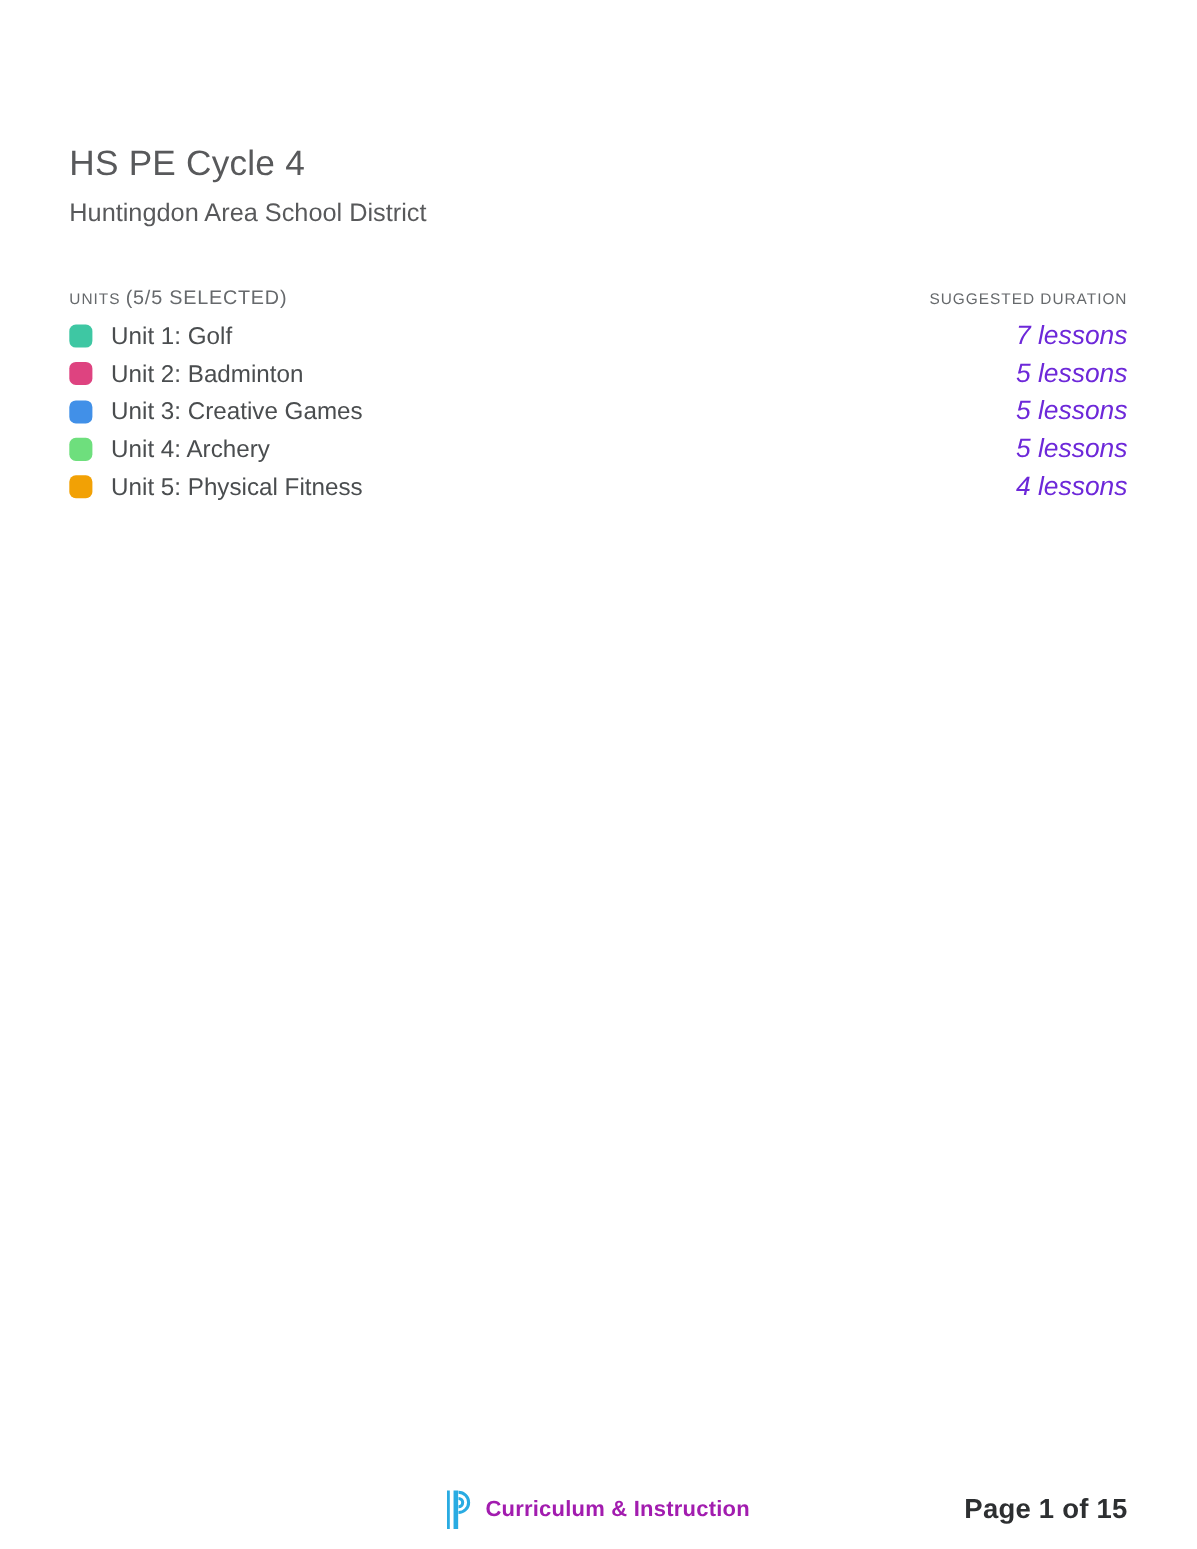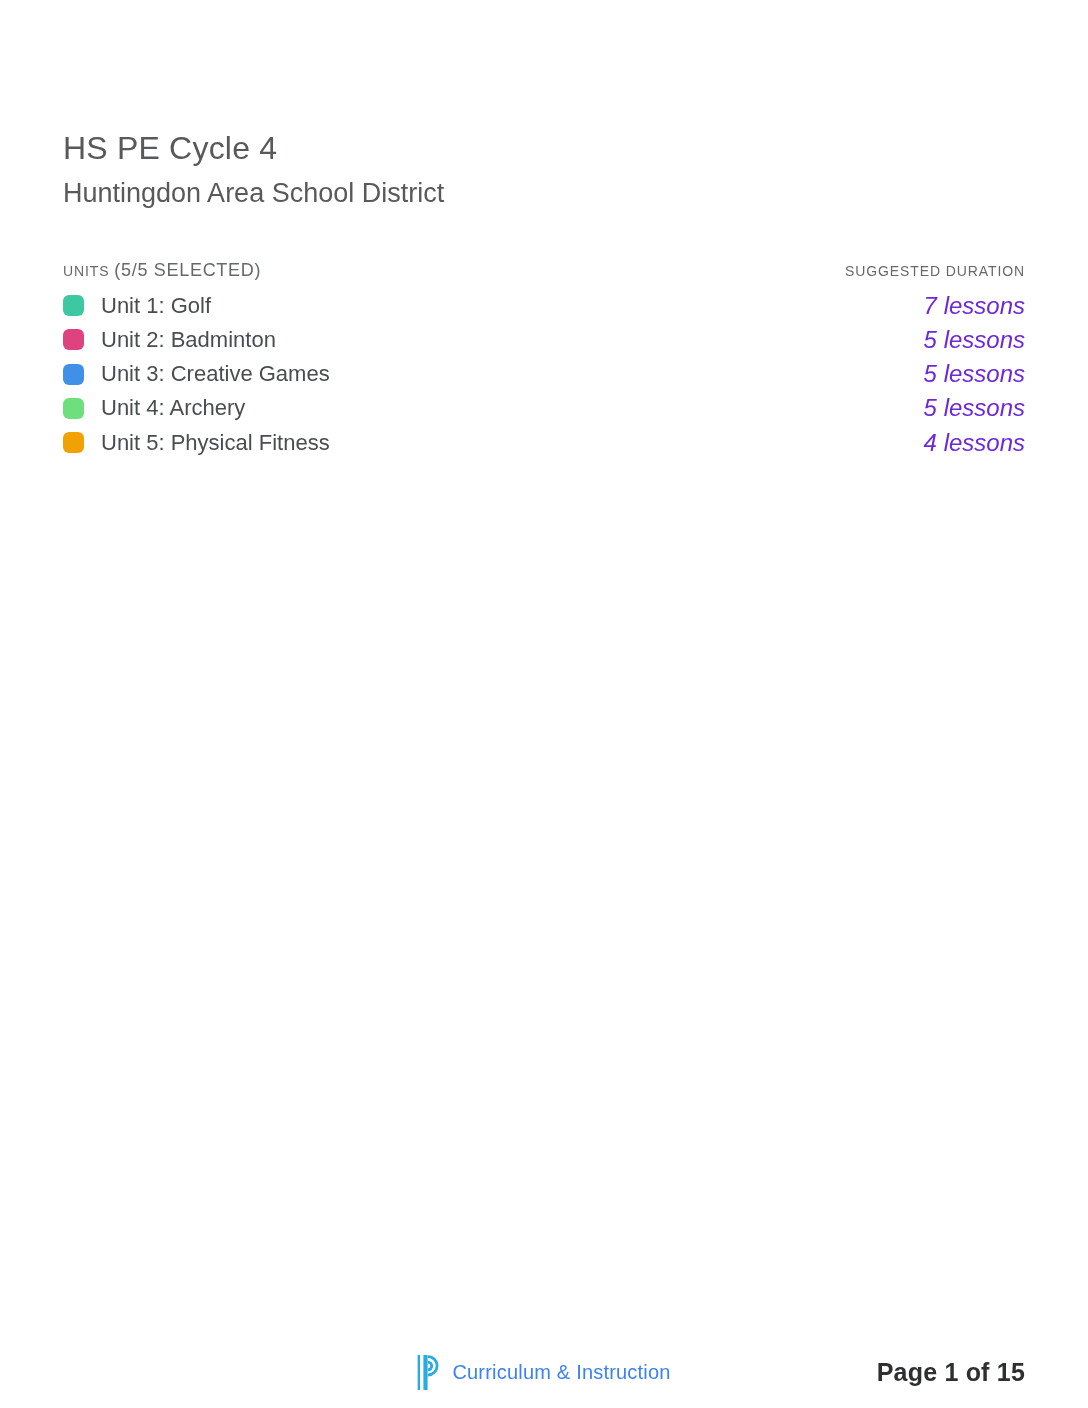--- a/index.html
+++ b/index.html
@@ -13,21 +13,21 @@
   }
   .page { position: absolute; inset: 0; background: #ffffff; padding-left: 42px; }
 
   
   .doc-header { position: absolute; left: 63px; top: 130px; }
   .doc-title {
     font-size: 32px; font-weight: 400; color: #58595B;
     letter-spacing: 0.2px; line-height: 37px;
   }
   .doc-subtitle {
-    font-size: 27px; font-weight: 400; color: #58595B;
+    font-size: 23px; font-weight: 400; color: #58595B;
     margin-top: 13px; line-height: 27px;
   }
 
   
   .units-section { position: absolute; left: 63px; right: 63px; top: 260px; }
   .units-header {
     display: flex; justify-content: space-between; align-items: baseline;
     color: #66696C;
   }
   .units-header-left { font-size: 14px; letter-spacing: 0.9px; }
@@ -46,21 +46,21 @@
   .unit-duration { margin-left: auto; font-size: 24px; font-style: italic; color: #6d28d9; }
 
   
   .footer { position: absolute; left: 0; right: 0; top: 1350px; height: 44px; }
   .footer-brand {
     position: absolute; left: 50%; top: 0; transform: translateX(-50%);
     display: flex; align-items: center; gap: 11px; height: 44px;
   }
   .footer-logo { width: 24px; height: 37px; display: block; }
   .footer-brand-name {
-    font-size: 20px; font-weight: 400; color: #3b82f6; letter-spacing: 0.2px;
+    font-size: 20px; font-weight: 700; color: #a21caf; letter-spacing: 0.2px;
   }
   .footer-page {
     position: absolute; right: 63px; top: 0; height: 44px;
     display: flex; align-items: center;
     font-size: 25px; font-weight: 700; color: #2D2F31; letter-spacing: 0.2px;
   }
 </style>
 </head>
 <body>
 

